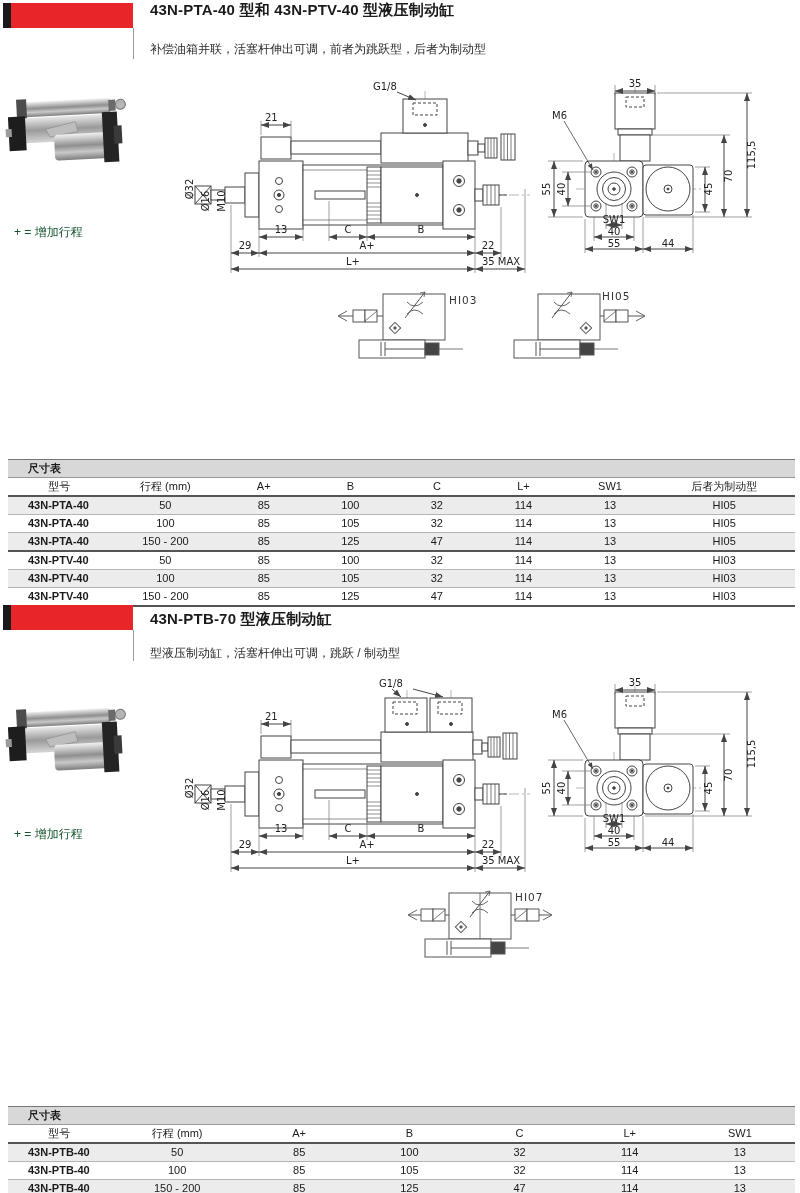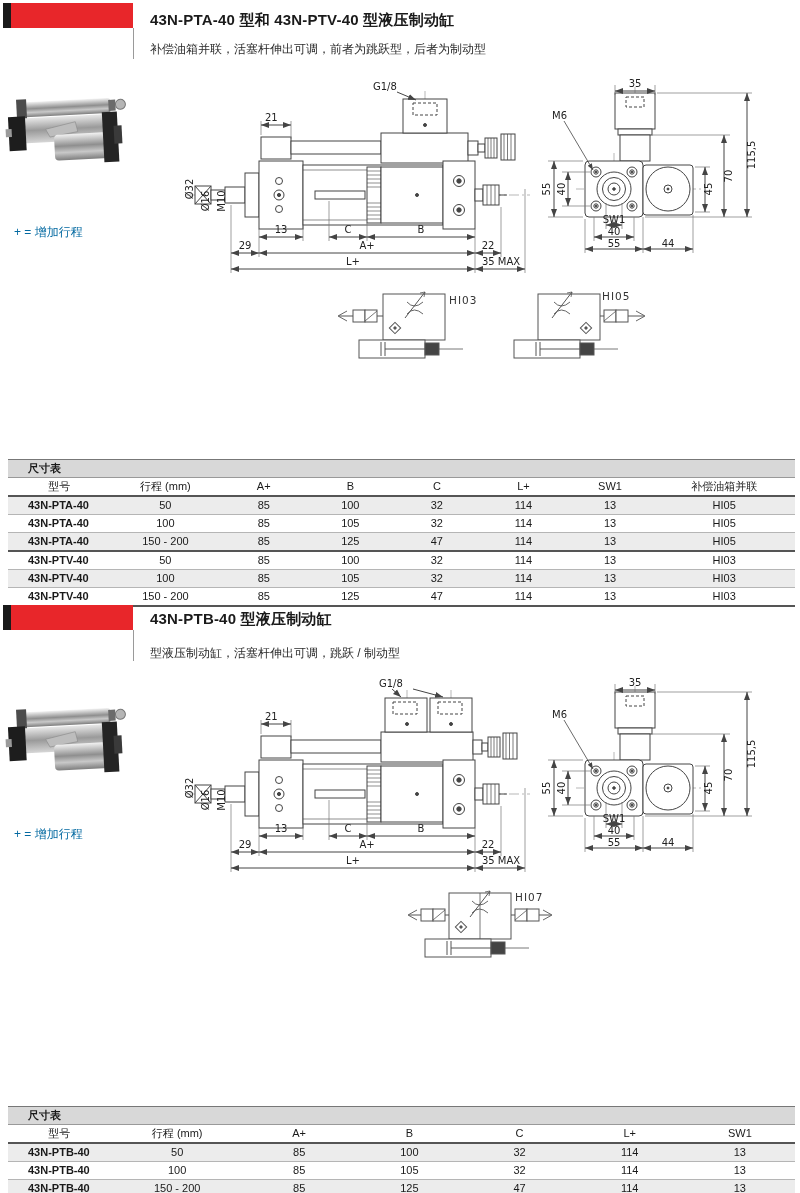--- a/index.html
+++ b/index.html
@@ -3,42 +3,42 @@
 <meta charset="utf-8">
 <style>
   html,body{margin:0;padding:0;}
   body{width:800px;height:1193px;background:#fff;font-family:"Liberation Sans","DejaVu Sans",sans-serif;color:#1a1a1a;position:relative;overflow:hidden;}
   .abs{position:absolute;}
   .black-chip{width:8px;height:25px;background:#1a1a1a;}
   .red-chip{width:122px;height:25px;background:#e8262a;}
   .vline{width:1px;height:31px;background:#9a9a9a;}
   .sec-title{font-size:15px;font-weight:bold;letter-spacing:.2px;white-space:nowrap;}
   .sec-sub{font-size:12px;color:#2b2b2b;white-space:nowrap;}
-  .note{font-size:12px;color:#0369a1;}
+  .note{font-size:12px;color:#14532d;}
   svg{overflow:visible;display:block;}
   svg text{font-family:"DejaVu Sans","Liberation Sans",sans-serif;font-size:10px;fill:#222;}
   svg text.lbl{font-size:10px;}
   svg text.schlbl{font-size:10.5px;fill:#333;letter-spacing:1px;}
   .dim-table{position:absolute;left:8px;width:787px;border-collapse:collapse;font-size:11px;table-layout:fixed;}
   .dim-table td,.dim-table th{padding:2px 6px;line-height:13px;}
   .dim-table tr.band td{background:#d8d8d8;font-weight:bold;border-top:1.5px solid #777;border-bottom:1px solid #999;text-align:left;}
   .dim-table th{font-weight:normal;text-align:center;border-bottom:2px solid #555;}
   .dim-table th:first-child{text-align:center;}
   .dim-table td{text-align:center;border-bottom:1px solid #b5b5b5;}
   .dim-table td:first-child{text-align:left;font-weight:bold;padding-left:20px;}
   .dim-table tr.g td{background:#ececec;}
   .dim-table tr.ge td{border-bottom:2px solid #555;}
 </style>
 </head>
 <body>
 
 <div class="abs black-chip" style="left:3px;top:3px;"></div>
 <div class="abs red-chip" style="left:11px;top:3px;"></div>
 <div class="abs vline" style="left:133px;top:28px;"></div>
-<div class="abs sec-title" style="left:150px;top:11px;">43N-PTA-40 型和 43N-PTV-40 型液压制动缸</div>
+<div class="abs sec-title" style="left:150px;top:1px;">43N-PTA-40 型和 43N-PTV-40 型液压制动缸</div>
 <div class="abs sec-sub" style="left:150px;top:41px;">补偿油箱并联，活塞杆伸出可调，前者为跳跃型，后者为制动型</div>
 
 <svg class="abs" style="left:6px;top:88px;" width="128" height="96" viewBox="0 0 128 96">
   <defs>
     <linearGradient id="met1" x1="0" y1="0" x2="0" y2="1">
       <stop offset="0" stop-color="#f2f2f2"></stop>
         <stop offset="0.45" stop-color="#8f8f8f"></stop>
         <stop offset="0.7" stop-color="#c8c8c8"></stop>
         <stop offset="1" stop-color="#7d7d7d"></stop>
     </linearGradient>
@@ -306,21 +306,21 @@
         <td colspan="8">尺寸表</td>
       </tr>
   <tr>
     <th>型号</th>
     <th>行程 (mm)</th>
     <th>A+</th>
     <th>B</th>
     <th>C</th>
     <th>L+</th>
     <th>SW1</th>
-    <th>补偿油箱并联</th>
+    <th>后者为制动型</th>
   </tr>
   <tr class="g">
     <td>43N-PTA-40</td>
         <td>50</td>
         <td>85</td>
         <td>100</td>
         <td>32</td>
         <td>114</td>
         <td>13</td>
         <td>HI05</td>
@@ -374,21 +374,21 @@
         <td>114</td>
         <td>13</td>
         <td>HI03</td>
   </tr>
 </tbody>
   </table>
 
 <div class="abs black-chip" style="left:3px;top:605px;"></div>
 <div class="abs red-chip" style="left:11px;top:605px;"></div>
 <div class="abs vline" style="left:133px;top:630px;"></div>
-<div class="abs sec-title" style="left:150px;top:610px;">43N-PTB-40 型液压制动缸</div>
+<div class="abs sec-title" style="left:150px;top:610px;">43N-PTB-70 型液压制动缸</div>
 <div class="abs sec-sub" style="left:150px;top:645px;">型液压制动缸，活塞杆伸出可调，跳跃 / 制动型</div>
 
 <svg class="abs" style="left:6px;top:698px;" width="128" height="96" viewBox="0 0 128 96">
   <g transform="rotate(-3 64 48)">
     <rect x="18" y="12" width="88" height="15" rx="3" fill="url(#met1)"></rect>
     <rect x="104" y="14" width="7" height="11" fill="#6b6b6b"></rect>
     <circle cx="116" cy="19" r="5" fill="#b5b5b5" stroke="#777"></circle>
     <rect x="12" y="9" width="10" height="21" fill="#4c4c4c"></rect>
     <rect x="14" y="28" width="96" height="25" rx="2" fill="url(#met1b)"></rect>
     <rect x="3" y="26" width="17" height="34" fill="#1d1d1d"></rect>

